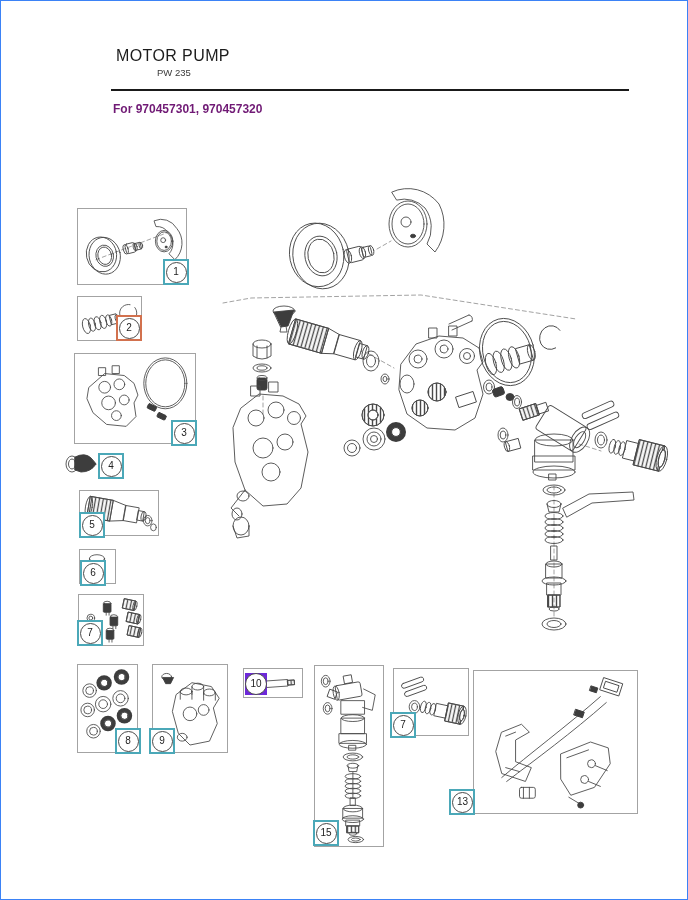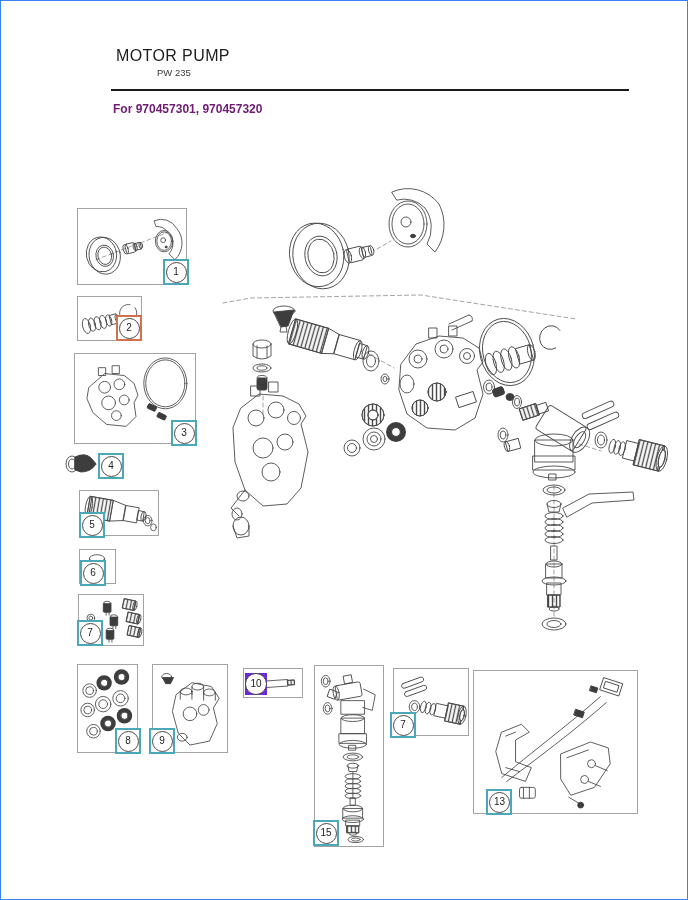--- a/index.html
+++ b/index.html
@@ -568,17 +568,17 @@
   </div>
   <div class="badge plain" style="left:244px;top:672px;">
     <span class="badge-num">10</span>
   </div>
   <div class="badge" style="left:312px;top:819px;">
     <span class="badge-num">15</span>
   </div>
   <div class="badge" style="left:389px;top:711px;">
     <span class="badge-num">7</span>
   </div>
-  <div class="badge" style="left:485px;top:788px;justify-content:flex-end;">
+  <div class="badge" style="left:448px;top:788px;justify-content:flex-end;">
     <span class="badge-num">13</span>
   </div>
 
 </div>
 
 </body></html>

